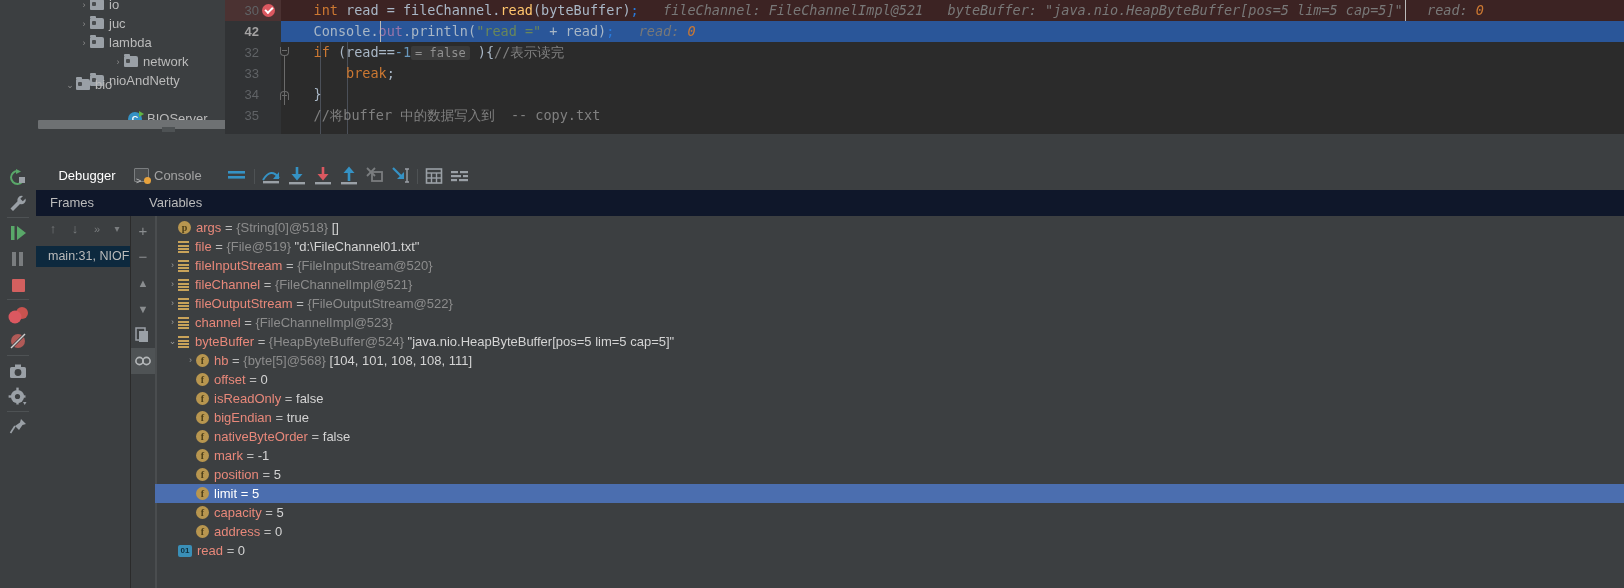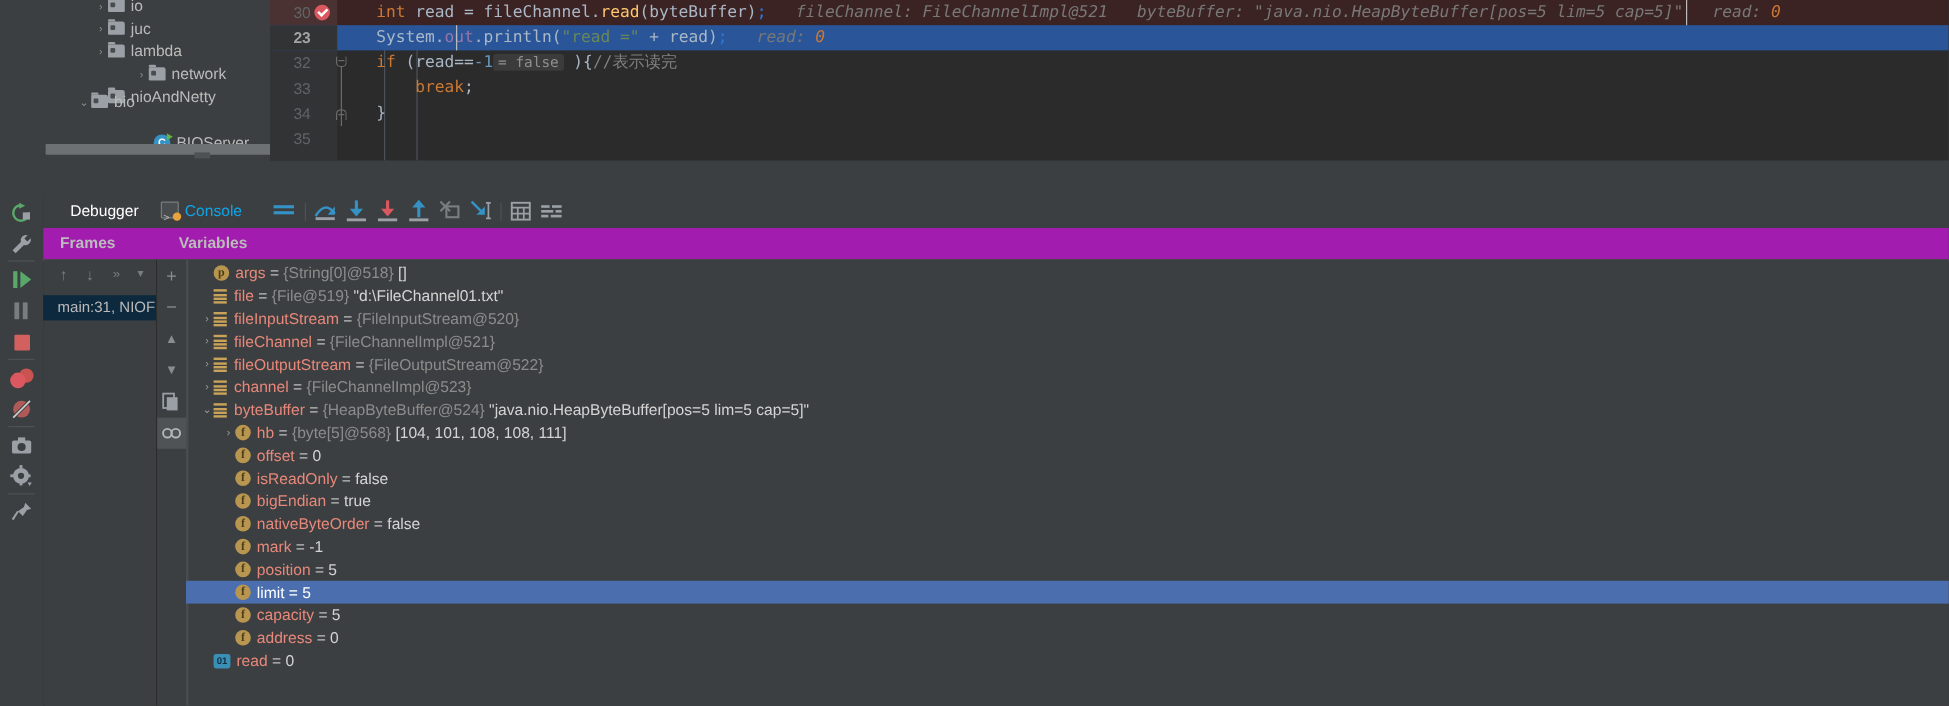--- a/index.html
+++ b/index.html
@@ -73,32 +73,32 @@
   #dh-tab-name{font-size:13px;color:#bbbbbb;vertical-align:1px;}
   .close-x{display:inline-block;margin-left:8px;color:#999;font-size:13px;vertical-align:1px;}
 
   
   #rail{position:absolute;left:0;top:28px;width:36px;height:426px;background:#3c3f41;border-right:1px solid #2b2b2b;}
   .rail-ico{position:absolute;left:0;width:36px;height:26px;}
   .rail-sep{position:absolute;left:7px;width:22px;height:1px;background:#4e5254;}
 
   
   #dbg-strip{position:absolute;left:36px;top:28px;width:1588px;height:28px;background:#3c3f41;}
-  .dtab{position:absolute;top:0;height:28px;line-height:28px;font-size:13px;color:#0ea5e9;}
+  .dtab{position:absolute;top:0;height:28px;line-height:28px;font-size:13px;color:#a3a3a3;}
   .dtab.sel{border-bottom:2px solid #4a88c7;color:#ffffff;}
   .console-ico{display:inline-block;width:13px;height:12px;background:#4a4d4f;border:1px solid #7a7d7f;
      border-radius:1px;position:relative;vertical-align:-2px;margin-right:5px;}
   .console-ico:before{content:">";position:absolute;left:1px;top:-2px;font-size:9px;color:#c0c0c0;}
   .console-ico:after{content:"";position:absolute;right:-3px;bottom:-3px;width:7px;height:7px;border-radius:50%;background:#e8a33d;}
   .tb-sep{position:absolute;top:7px;width:1px;height:15px;background:#4e5254;}
   .tbi{position:absolute;top:0;width:26px;height:28px;}
 
   
-  #panes-head{position:absolute;left:36px;top:56px;width:1588px;height:26px;background:#a21caf;
-     border-bottom:2px solid #737373;font-weight:bold;}
+  #panes-head{position:absolute;left:36px;top:56px;width:1588px;height:26px;background:#0f172a;
+     border-bottom:2px solid #737373;}
   #frames-title{position:absolute;left:14px;top:5px;font-size:13px;color:#bbbbbb;}
   #vars-title{position:absolute;left:113px;top:5px;font-size:13px;color:#bbbbbb;}
 
   #frames-pane{position:absolute;left:36px;top:82px;width:94px;height:372px;background:#3c3f41;}
   #frames-toolbar{position:absolute;left:0;top:0;width:94px;height:26px;}
   .fbi{position:absolute;top:0;height:26px;line-height:26px;text-align:center;color:#7a7d7f;font-size:13px;}
   #frame-item{position:absolute;left:0;top:30px;width:94px;height:21px;line-height:21px;background:#0d293e;
      color:#bbbbbb;font-size:12.5px;padding-left:12px;box-sizing:border-box;white-space:nowrap;overflow:hidden;}
   #frames-divider{position:absolute;left:130px;top:82px;width:1px;height:372px;background:#2b2b2b;}
 
@@ -164,40 +164,41 @@
             <div class="gut"></div>
           </div>
           <span class="lnum">30</span>
           <div class="bp-dot"></div>
           <div class="ed-code mono"><span class="t-txt">    </span><span class="t-kw">int</span><span class="t-txt"> read = fileChannel.</span><span class="t-mth">read</span><span class="t-txt">(byteBuffer)</span><span class="t-stat">;</span><span class="hint mono">   fileChannel: </span><span class="hint mono">FileChannelImpl@521</span><span class="hint mono">   byteBuffer: </span><span class="hint mono">"java.nio.HeapByteBuffer[pos=5 lim=5 cap=5]"</span><span class="hint mono">   read: </span><span class="hint-v mono">0</span></div>
         </div>
         <div class="ed-line cur" style="top: 21px;">
           <div class="bg-cur">
             <div class="gut"></div>
           </div>
-          <span class="lnum">23</span>
-          <div class="ed-code mono"><span class="t-txt">    System.</span><span class="t-fld">out</span><span class="t-txt">.</span><span class="t-txt">println</span><span class="t-txt">(</span><span class="t-str">"read ="</span><span class="t-txt"> + read)</span><span class="t-stat">;</span><span class="hint mono">   read: </span><span class="hint-v mono">0</span></div>
+          <span class="lnum">42</span>
+          <div class="ed-code mono"><span class="t-txt">    Console.</span><span class="t-fld">out</span><span class="t-txt">.</span><span class="t-txt">println</span><span class="t-txt">(</span><span class="t-str">"read ="</span><span class="t-txt"> + read)</span><span class="t-stat">;</span><span class="hint mono">   read: </span><span class="hint-v mono">0</span></div>
           <div class="caret" style="left: 155px;"></div>
         </div>
         <div class="ed-line" style="top: 42px;">
           <span class="lnum">32</span>
           <div class="fold start" style="left: 55px; top: 5px;"></div>
           <div class="ed-code mono"><span class="t-txt">    </span><span class="t-kw">if</span><span class="t-txt"> (read==</span><span class="t-num">-1</span><span class="inl">= false</span><span class="t-txt"> )</span><span class="t-brc">{</span><span class="t-com">//表示读完</span></div>
         </div>
         <div class="ed-line" style="top: 63px;">
           <span class="lnum">33</span>
           <div class="ed-code mono"><span class="t-txt">        </span><span class="t-kw">break</span><span class="t-txt">;</span></div>
         </div>
         <div class="ed-line" style="top: 84px;">
           <span class="lnum">34</span>
           <div class="fold end" style="left: 55px; top: 7px;"></div>
           <div class="ed-code mono"><span class="t-txt">    </span><span class="t-brc">}</span></div>
         </div>
         <div class="ed-line" style="top: 105px;">
           <span class="lnum">35</span>
+          <div class="ed-code mono"><span class="t-txt">    </span><span class="t-com">//将buffer 中的数据写入到  -- copy.txt</span></div>
         </div>
         <div class="caret" style="left: 1180px; top: 0px;"></div>
       </div>
   </div>
 </div>
 
 <div id="debug-win">
 
 
   <div id="rail">

